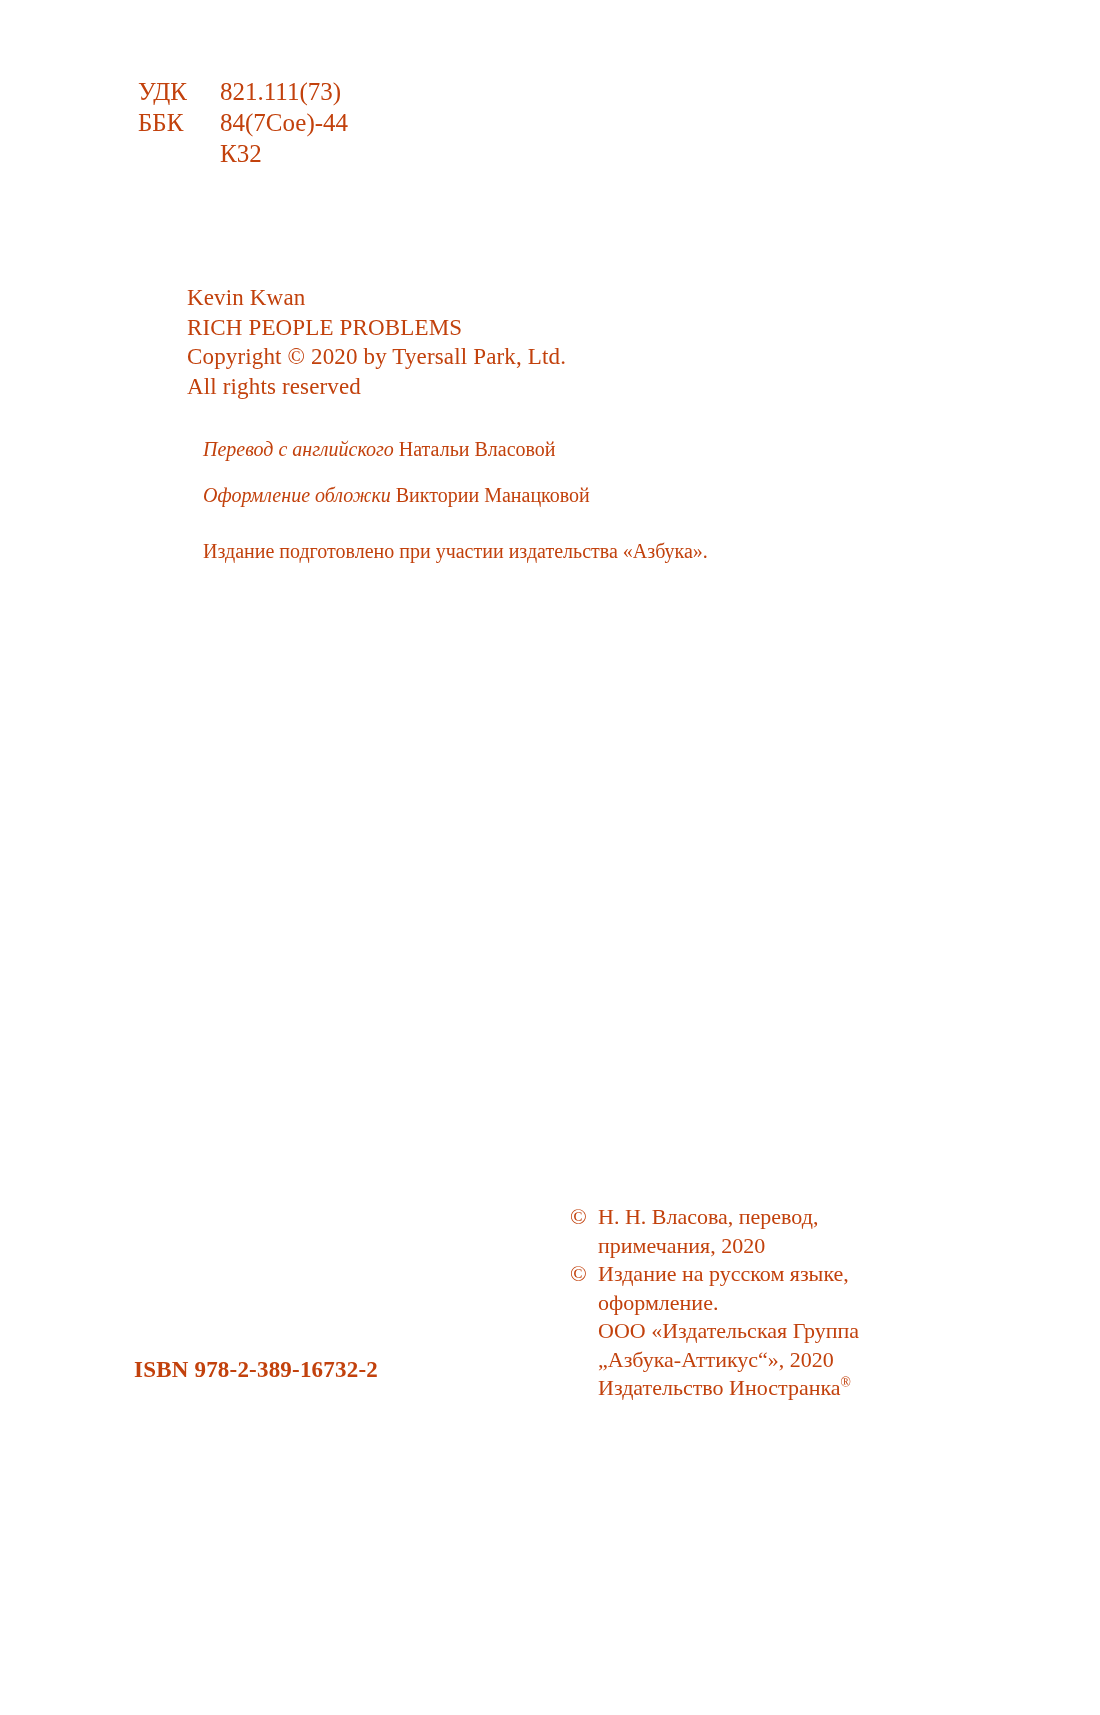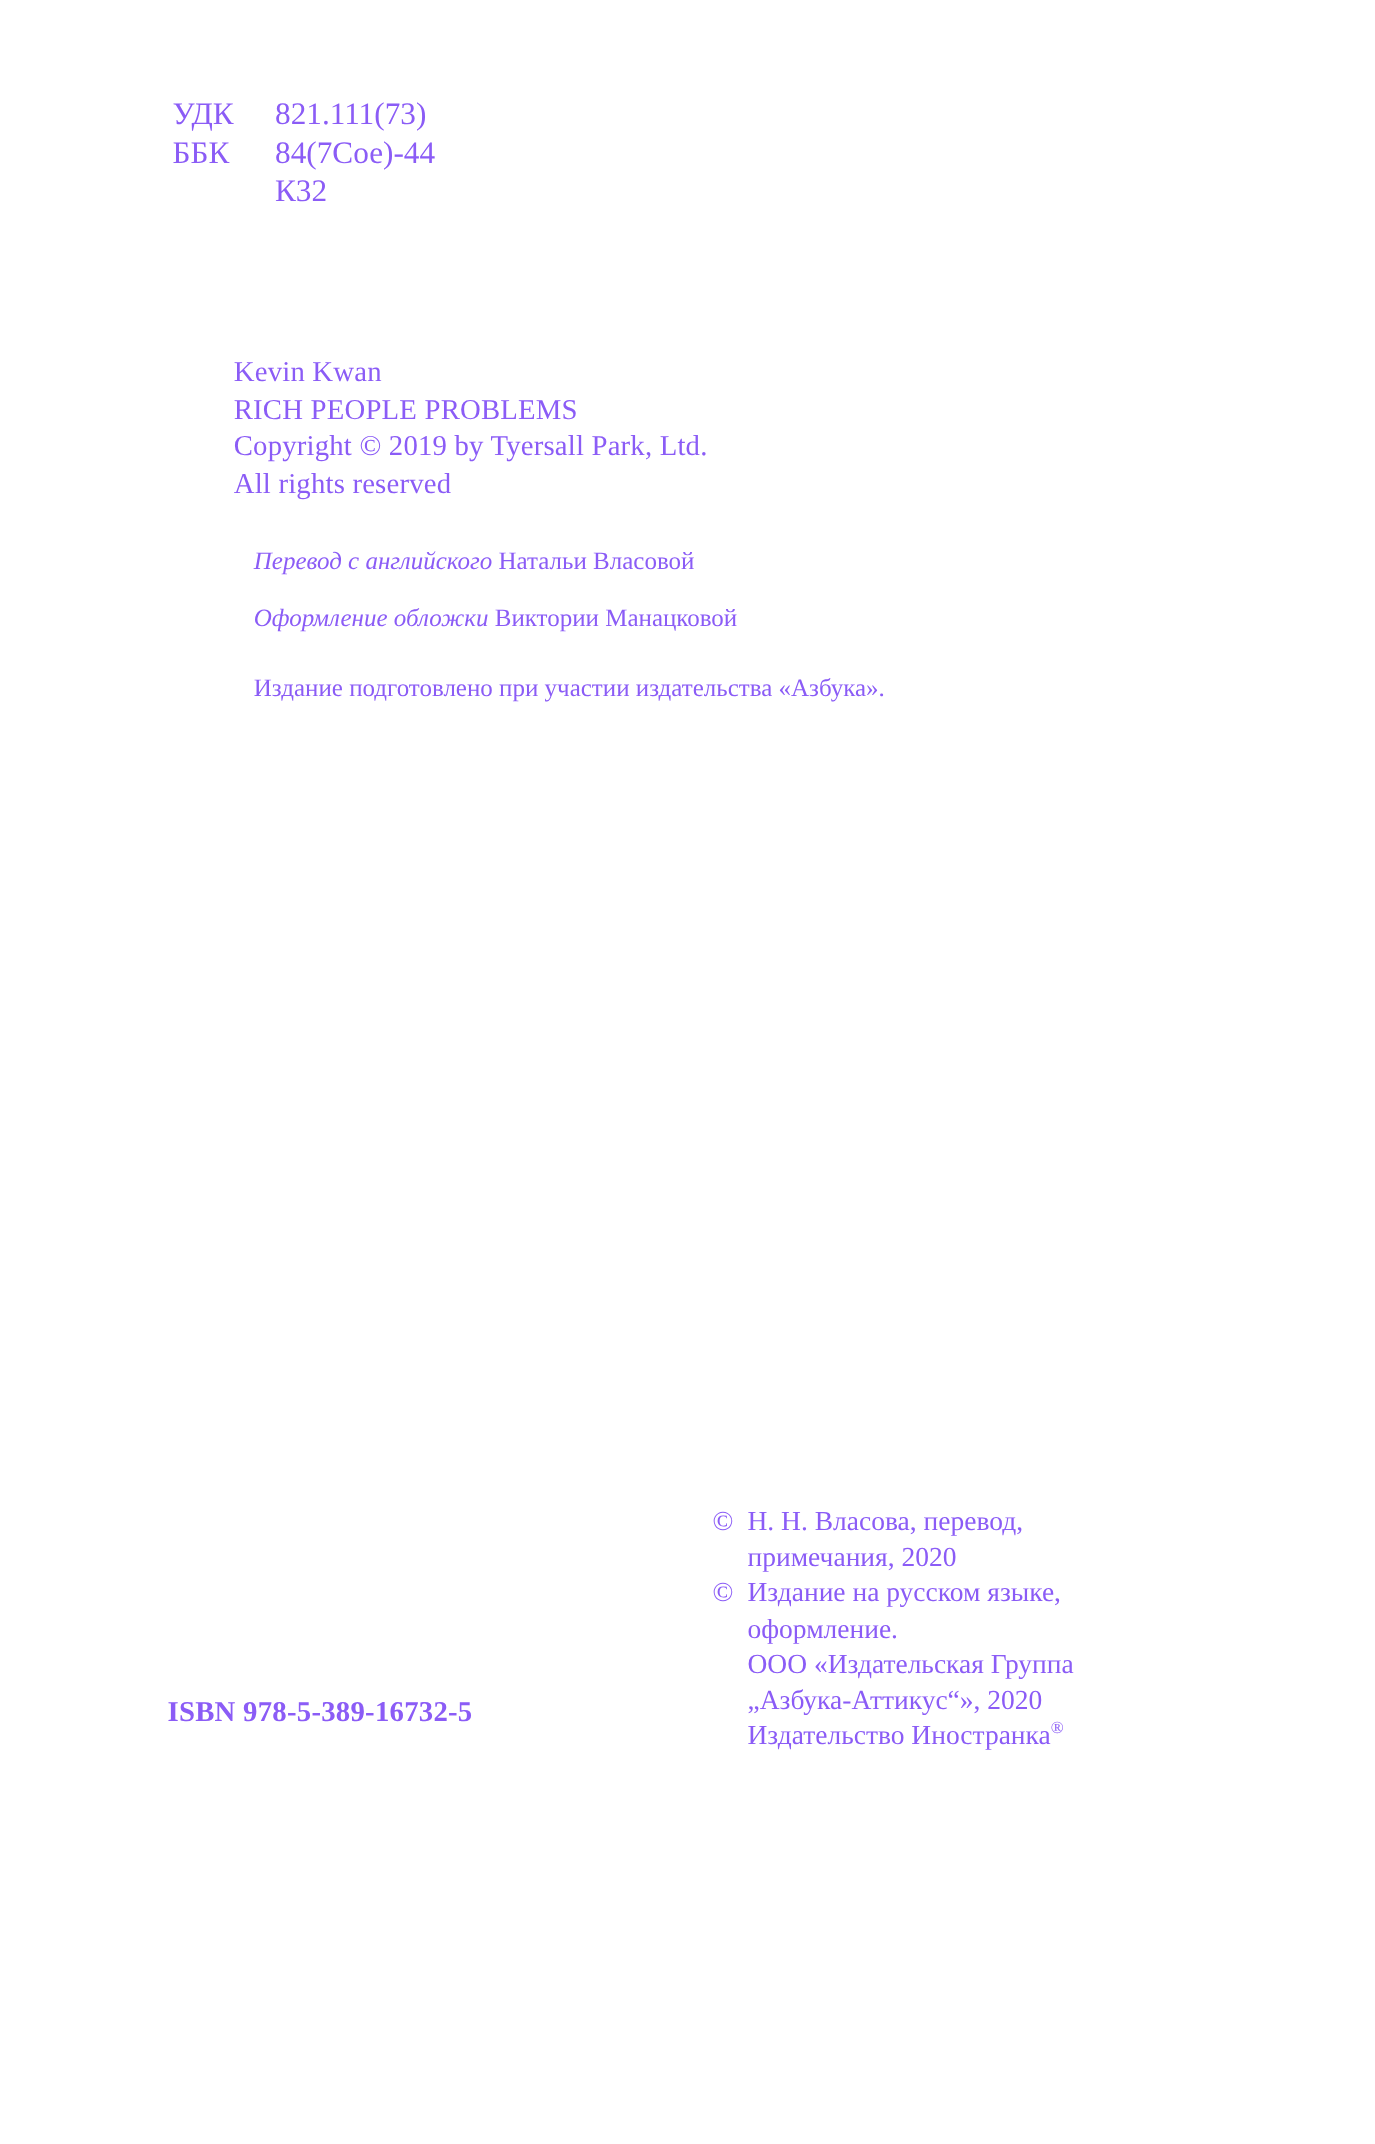--- a/index.html
+++ b/index.html
@@ -6,21 +6,21 @@
     margin: 0;
     padding: 0;
     background: #ffffff;
   }
   .page {
     position: relative;
     width: 1100px;
     height: 1479px;
     background: #ffffff;
     font-family: "Liberation Serif", serif;
-    color: #8b5cf6;
+    color: #c2410c;
     overflow: hidden;
   }
 
   
   .class-block {
     position: absolute;
     left: 138px;
     top: 76px;
     font-size: 25px;
     line-height: 31px;
@@ -125,21 +125,21 @@
     </div>
     <div class="class-row indent">
       <span class="class-label"></span>
       <span class="class-value">К32</span>
     </div>
   </div>
 
   <div class="orig-block">
     <div>Kevin Kwan</div>
     <div>RICH PEOPLE PROBLEMS</div>
-    <div>Copyright © 2019 by Tyersall Park, Ltd.</div>
+    <div>Copyright © 2020 by Tyersall Park, Ltd.</div>
     <div>All rights reserved</div>
   </div>
 
   <div class="credits-block">
     <div class="credits-line">
       <span class="it">Перевод с английского</span>
       <span>Натальи Власовой</span>
     </div>
     <div class="credits-line">
       <span class="it">Оформление обложки</span>
@@ -161,15 +161,15 @@
     </div>
     <div class="copy-plain">оформление.</div>
 
     <div class="copy-plain">ООО «Издательская Группа</div>
     <div class="copy-plain">„Азбука-Аттикус“», 2020</div>
     <div class="copy-plain">
       <span>Издательство Иностранка</span><span class="sup">®</span>
     </div>
   </div>
 
-  <div class="isbn">ISBN 978-5-389-16732-5</div>
+  <div class="isbn">ISBN 978-2-389-16732-2</div>
 
 </div>
 
 </body></html>

